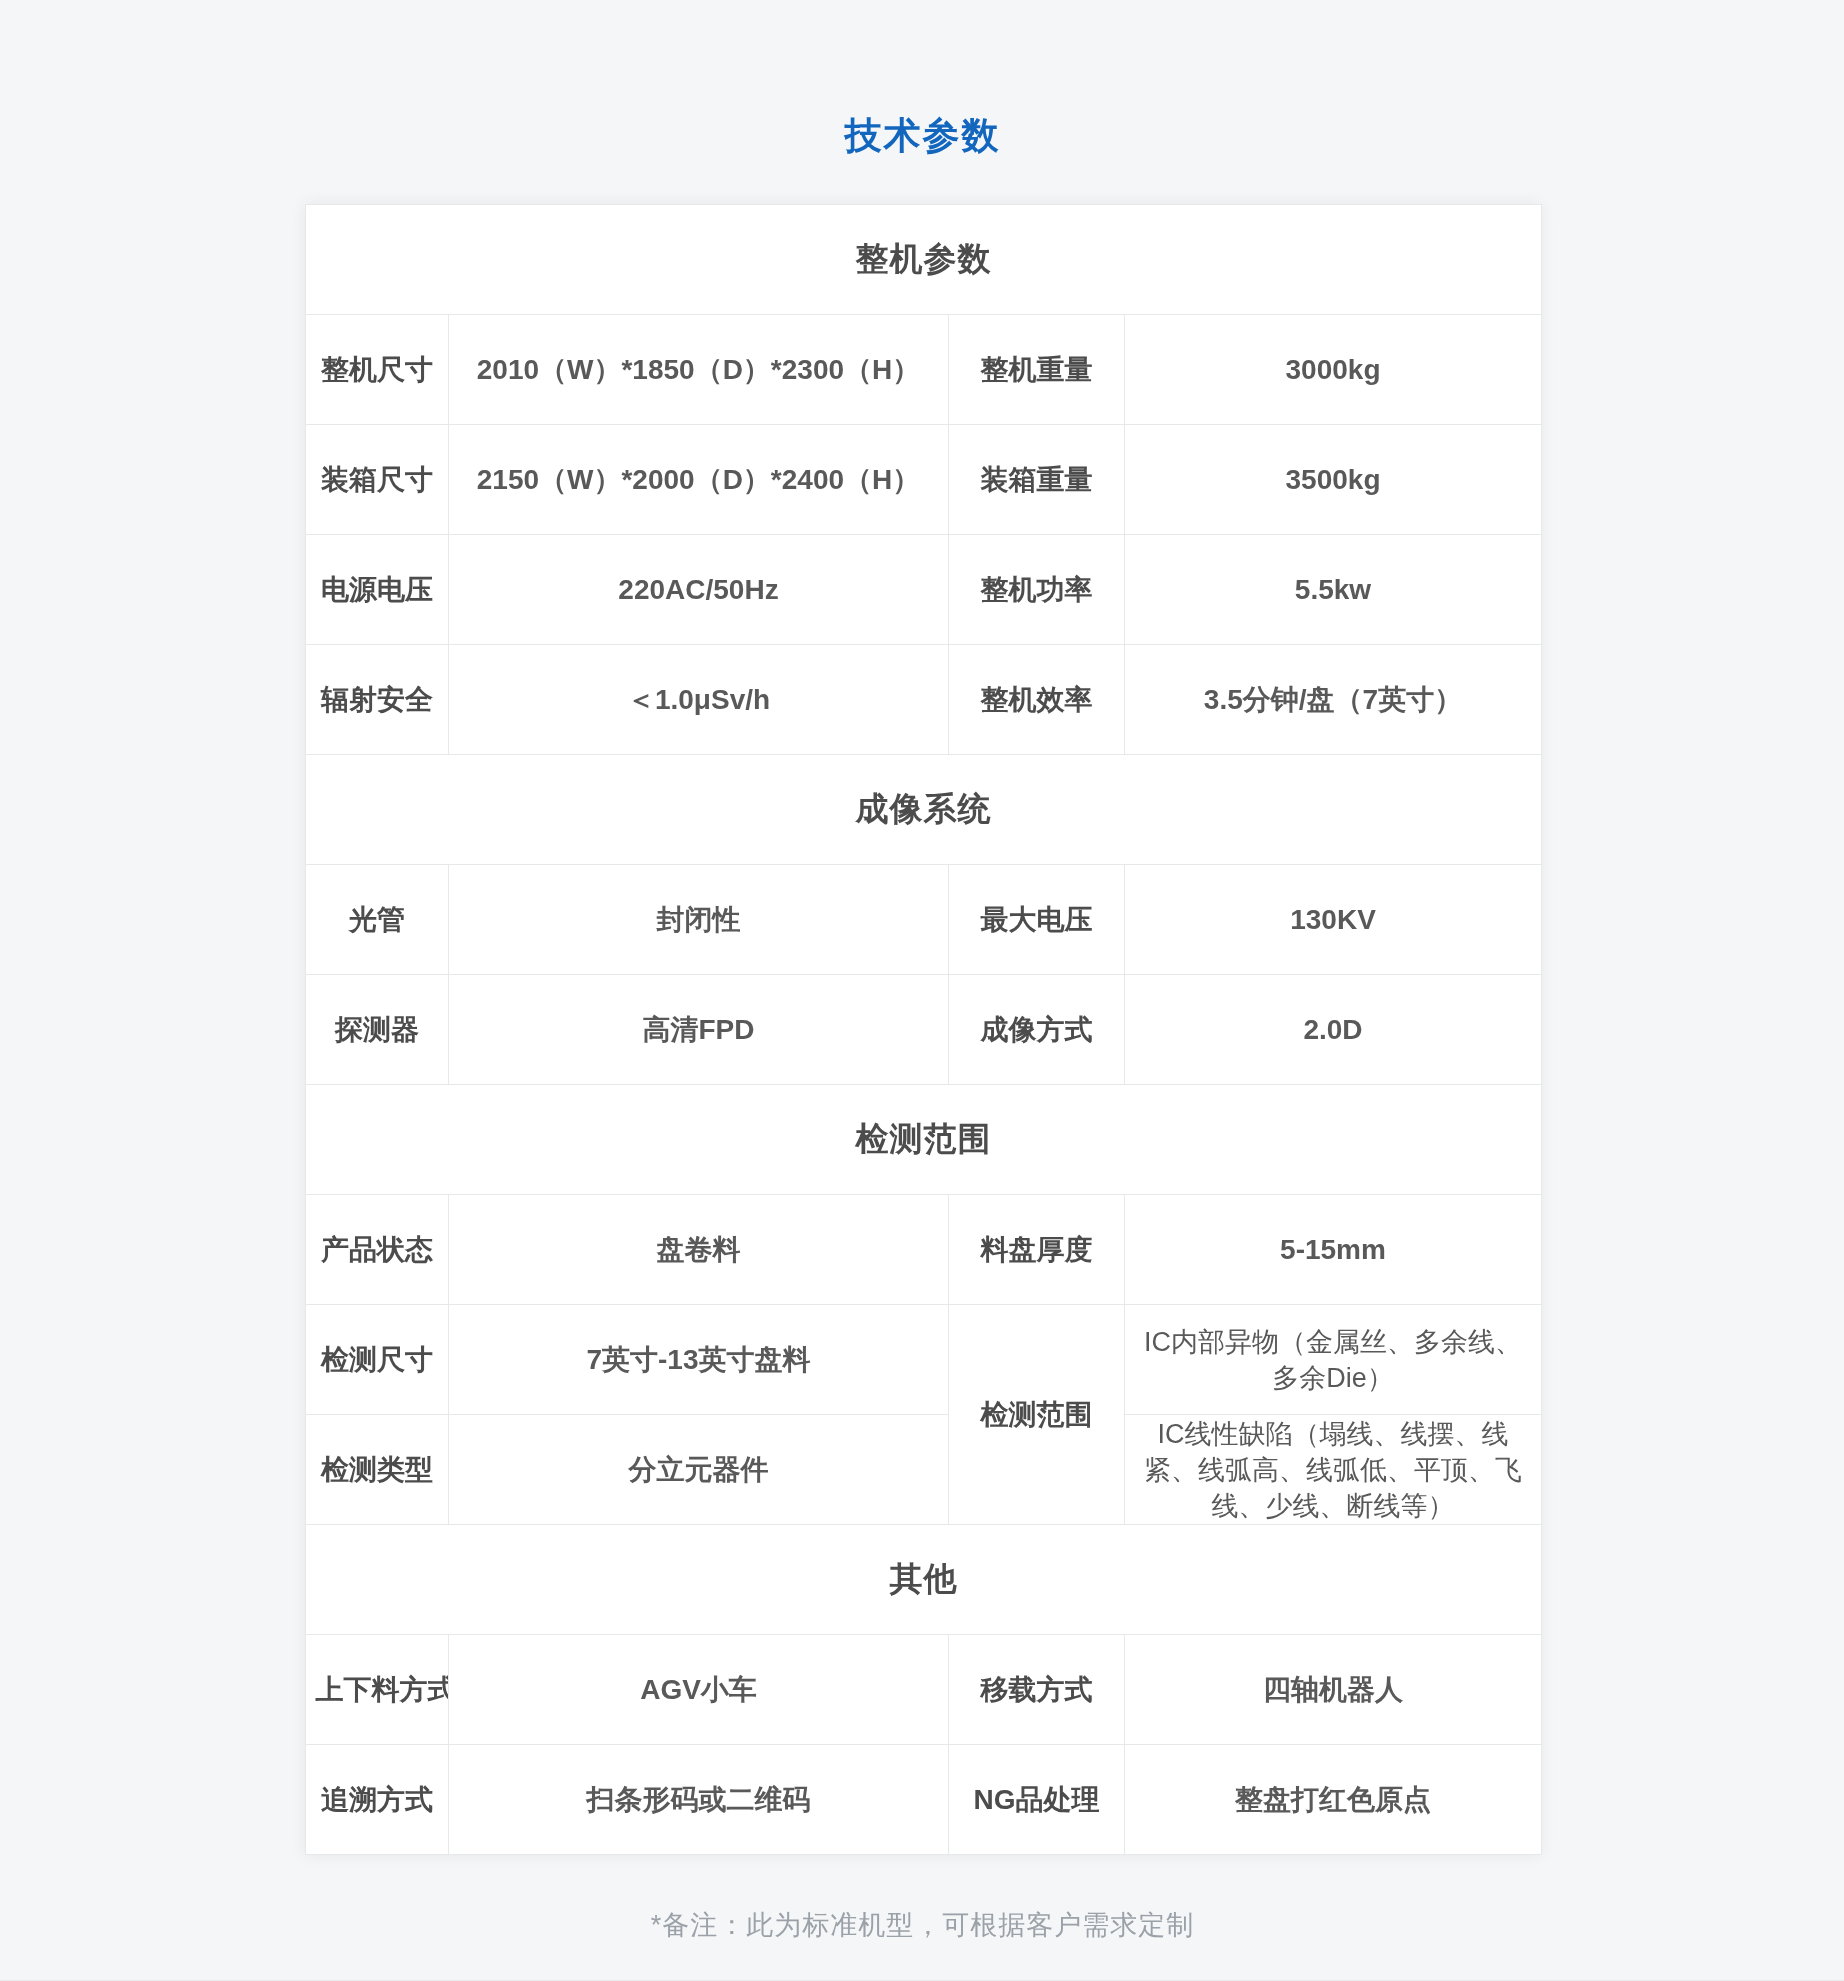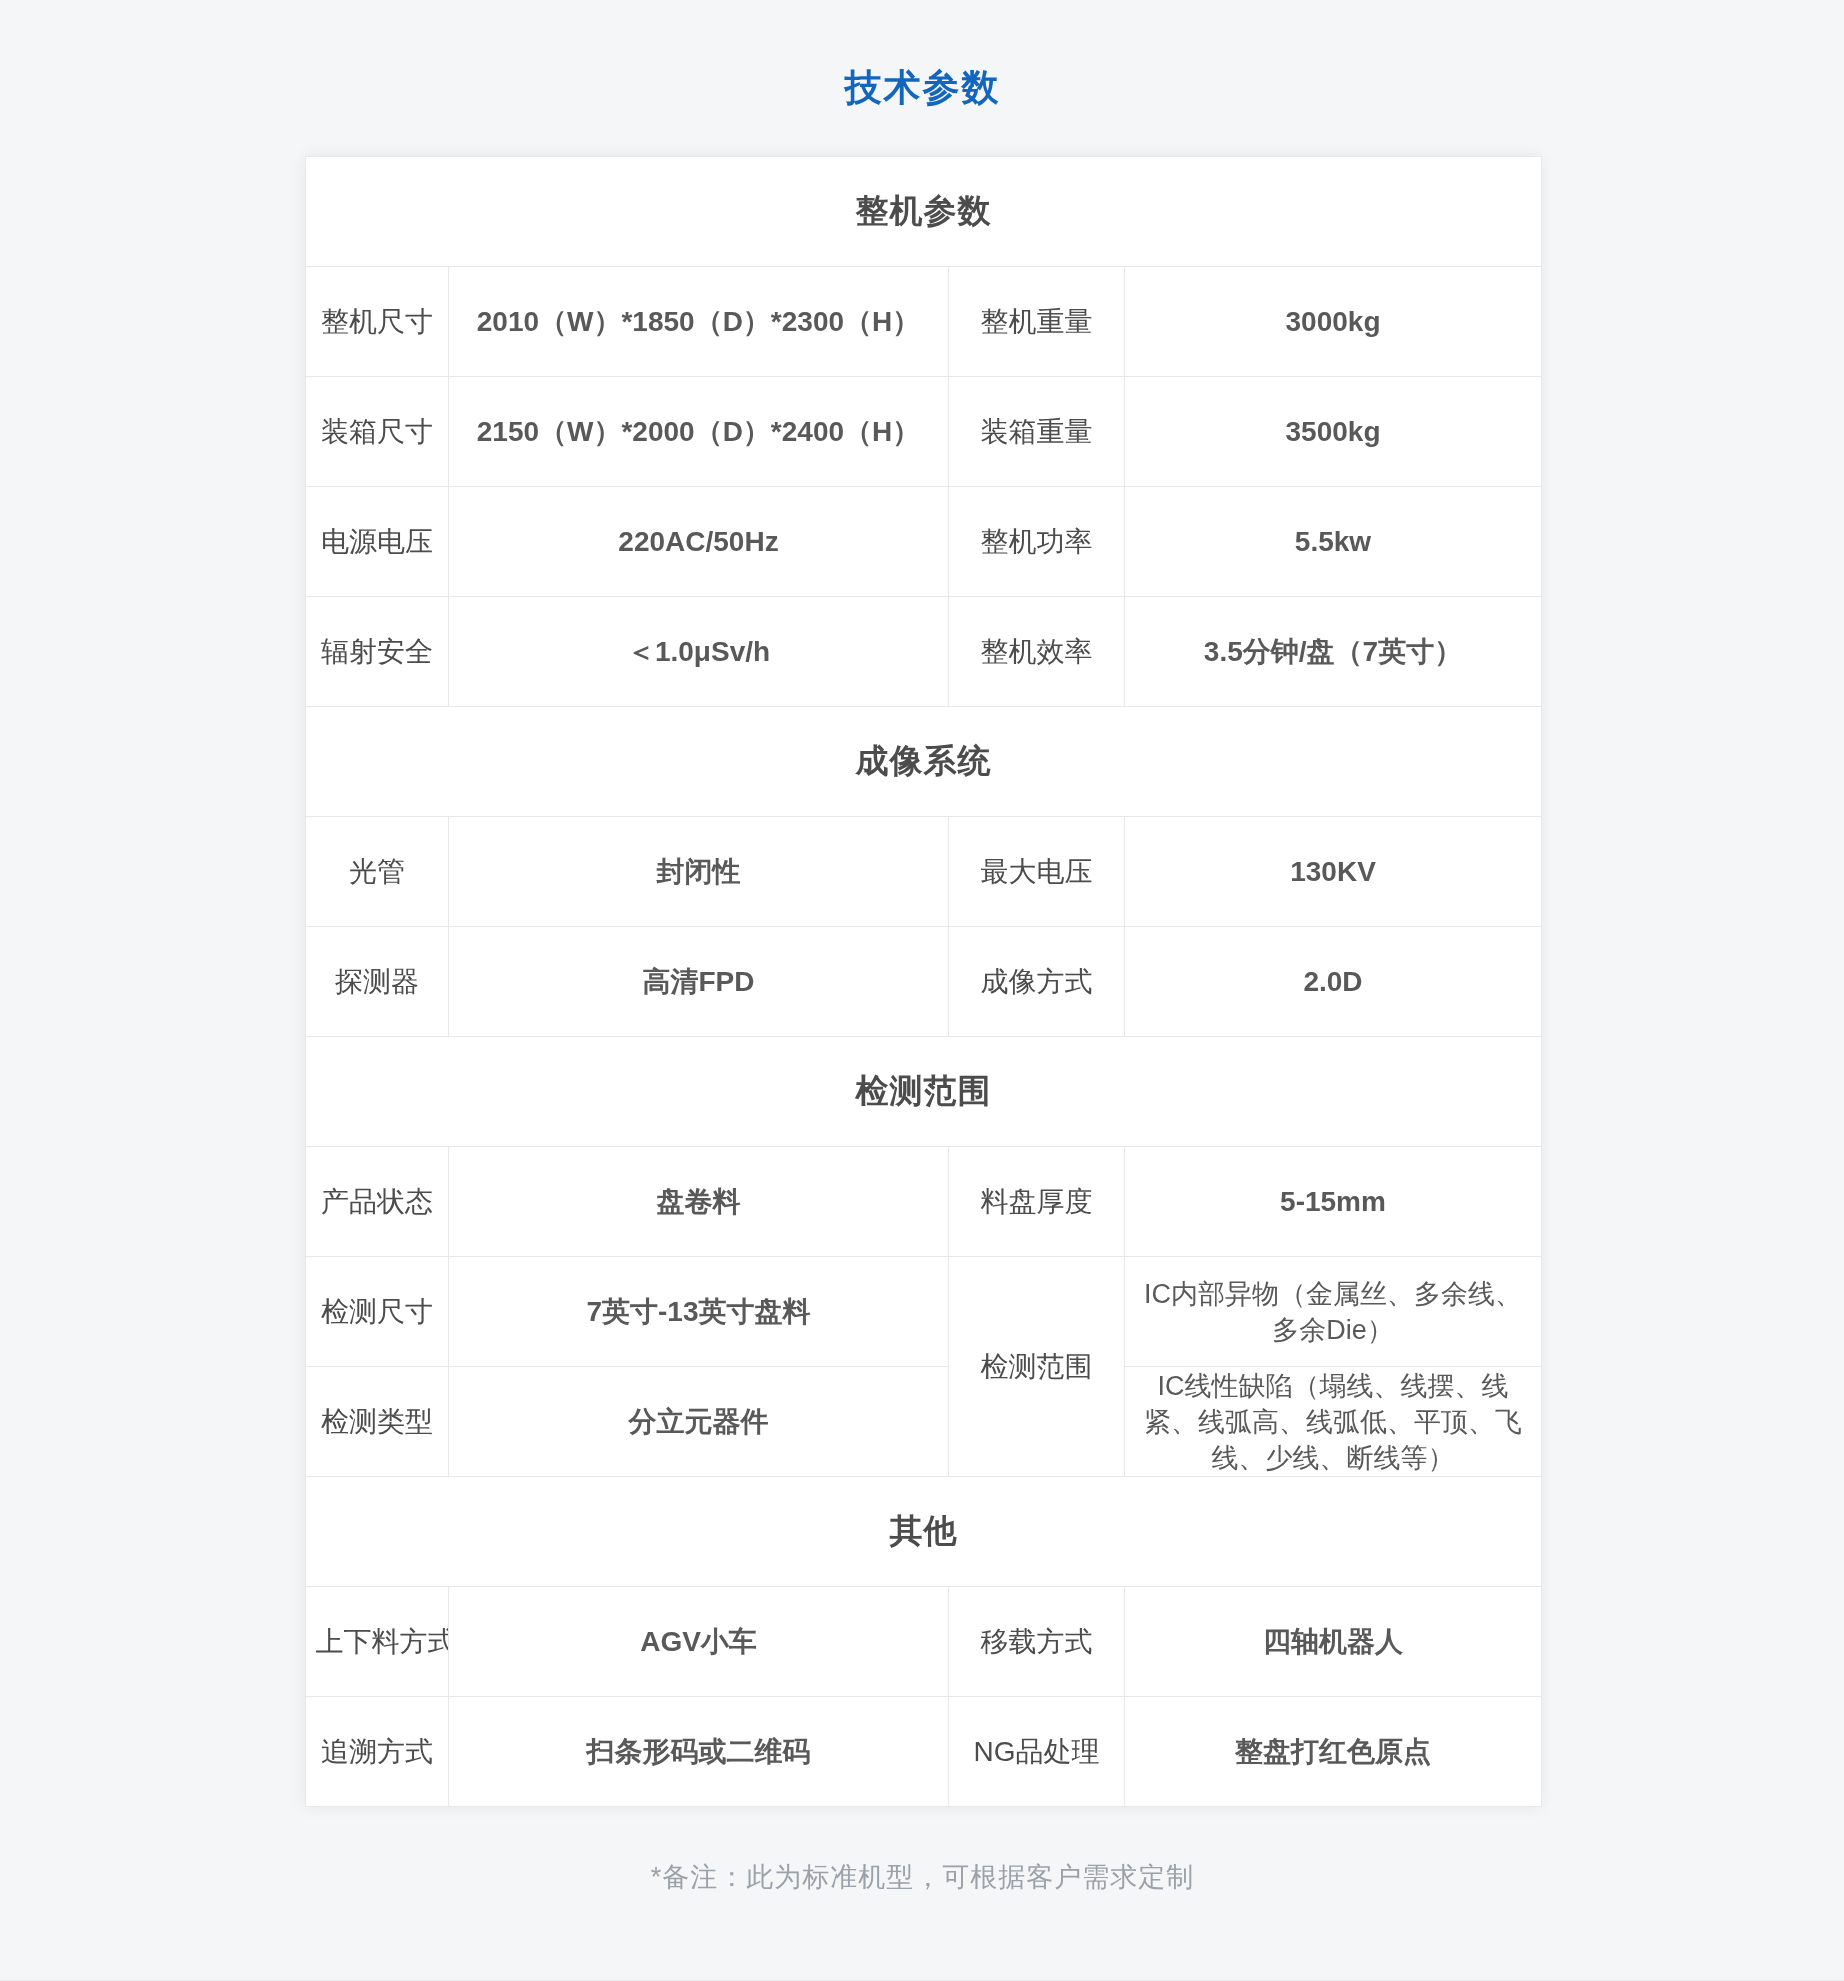--- a/index.html
+++ b/index.html
@@ -7,21 +7,21 @@
     padding: 0;
     width: 1845px;
     height: 1982px;
     background: #f5f6f8;
     font-family: "Liberation Sans", "DejaVu Sans", sans-serif;
     position: relative;
     overflow: hidden;
   }
   .page-title {
     margin: 0;
-    padding-top: 65px;
+    padding-top: 113px;
     height: 46px;
     line-height: 46px;
     text-align: center;
     font-size: 37px;
     font-weight: bold;
     color: #1266be;
     letter-spacing: 1.9px;
   }
   .spec-table-wrap {
     width: 1235px;
@@ -46,21 +46,21 @@
   tr.data-row { height: 110px; }
   tr.section-row { height: 110px; }
   td.section-cell {
     font-size: 33px;
     font-weight: bold;
     color: #4c4c4c;
     letter-spacing: 1px;
   }
   td.label-cell {
     font-size: 28px;
-    font-weight: normal;
+    font-weight: bold;
     color: #4c4c4c;
     white-space: nowrap;
     padding: 0 1.9px;
   }
   td.value-cell {
     font-size: 28px;
     color: #595959;
     font-weight: bold;
   }
   td.detail-cell {

